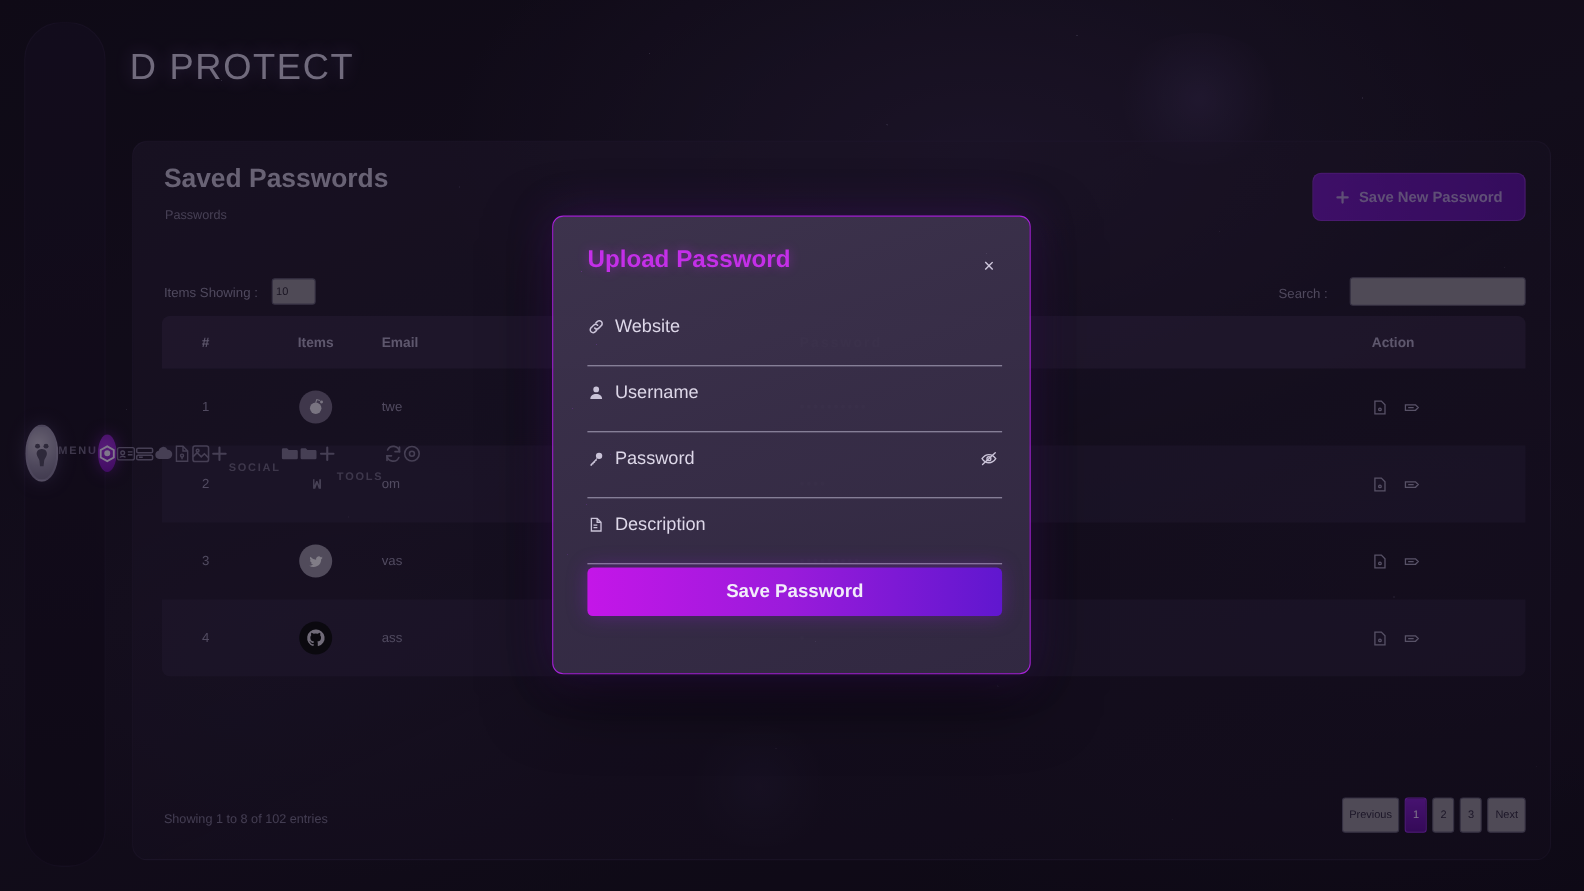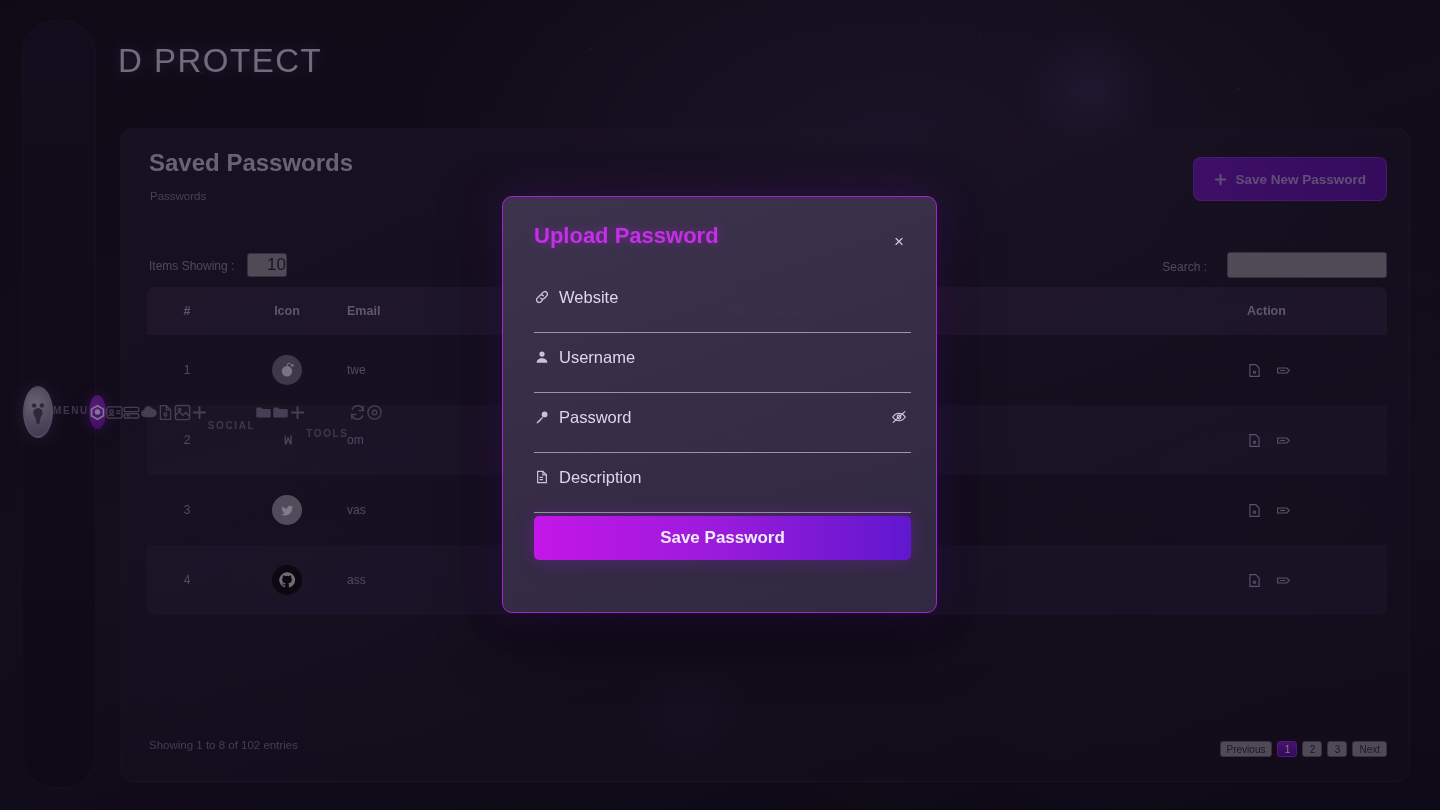--- a/index.html
+++ b/index.html
@@ -92,21 +92,21 @@
     z-index:2;
   }
   #page-title { position:absolute; left:28px; top:20px; font-size:24px; font-weight:700; color:#b9b1cc; }
   #page-sub   { position:absolute; left:29px; top:61px; font-size:11.5px; color:#7c7392; }
 
   .ctrl-row { position:absolute; left:28px; right:22px; top:124px; height:30px; }
   .items-showing-label { position:absolute; left:0; top:6px; font-size:12px; color:#8b83a2; }
   .items-select {
     position:absolute; left:98px; top:0; width:40px; height:24px;
     background:#8b8694; border:1px solid #5c5670; border-radius:3px;
-    color:#2b2438; font-size:17px; display:flex; align-items:center; padding-left:19px;
+    color:#2b2438; font-size:10px; display:flex; align-items:center; padding-left:3px;
   }
   .search-label { position:absolute; right:180px; top:7px; font-size:12px; color:#8b83a2; }
   .search-input {
     position:absolute; right:0; top:-1px; width:160px; height:26px;
     background:#8b8694; border:1px solid #5c5670; border-radius:3px;
     color:#2b2438; font-size:12px; padding:0 6px; outline:none;
   }
 
   
   #tbl { position:absolute; left:26px; right:22px; top:158px; border-radius:8px; overflow:hidden; }
@@ -118,21 +118,21 @@
   .c-icon { width:120px; display:flex; justify-content:center; }
   .c-mail { width:380px; }
   .c-pass { flex:1 1 auto; letter-spacing:2px; }
   .c-act  { width:140px; display:flex; gap:14px; align-items:center; }
   .c-act svg { width:15px; height:15px; color:#9c94b4; }
   .brand-badge { width:30px; height:30px; border-radius:50%; display:flex; align-items:center; justify-content:center; }
 
   .tfoot-text { position:absolute; left:28px; bottom:30px; font-size:11.5px; color:#756d8c; }
   .pager { position:absolute; right:22px; bottom:24px; display:flex; gap:5px; }
   .pg {
-    height:16px; min-width:20px; padding:0 6px; border-radius:3px;
+    height:32px; min-width:20px; padding:0 6px; border-radius:3px;
     background:#8b8694; border:1px solid #5c5670; color:#2e2740;
     font-size:10px; display:flex; align-items:center; justify-content:center;margin-top:32px;
   }
   .pg.active { background: linear-gradient(180deg,#7b1fc4,#5a0f98); color:#e8dbf8; border-color:#8f2ade; }
 
   
   #overlay { position:absolute; inset:0; background: rgba(8,5,14,.46); z-index:40; }
   #modal {
     position:absolute; left:502px; top:196px; width:435px; height:417px;
     background: linear-gradient(160deg, rgba(62,52,78,.97) 0%, rgba(56,46,72,.97) 45%, rgba(50,41,66,.97) 100%);
@@ -306,21 +306,21 @@
       <div class="items-select">
         <span>10</span>
       </div>
       <span class="search-label">Search :</span>
       <input class="search-input" value="" placeholder="" style="">
     </div>
 
     <div id="tbl">
       <div class="thead">
         <div class="c-num">#</div>
-        <div class="c-icon">Icon</div>
+        <div class="c-icon">Items</div>
         <div class="c-mail">Email</div>
         <div class="c-pass">Password</div>
         <div class="c-act">Action</div>
       </div>
 
       <div class="trow">
         <div class="c-num">1</div>
         <div class="c-icon">
           <span class="brand-badge" style="background:#6d6380;">
             <svg viewBox="0 0 20 20" fill="#d9d3e4" width="16" height="16">

